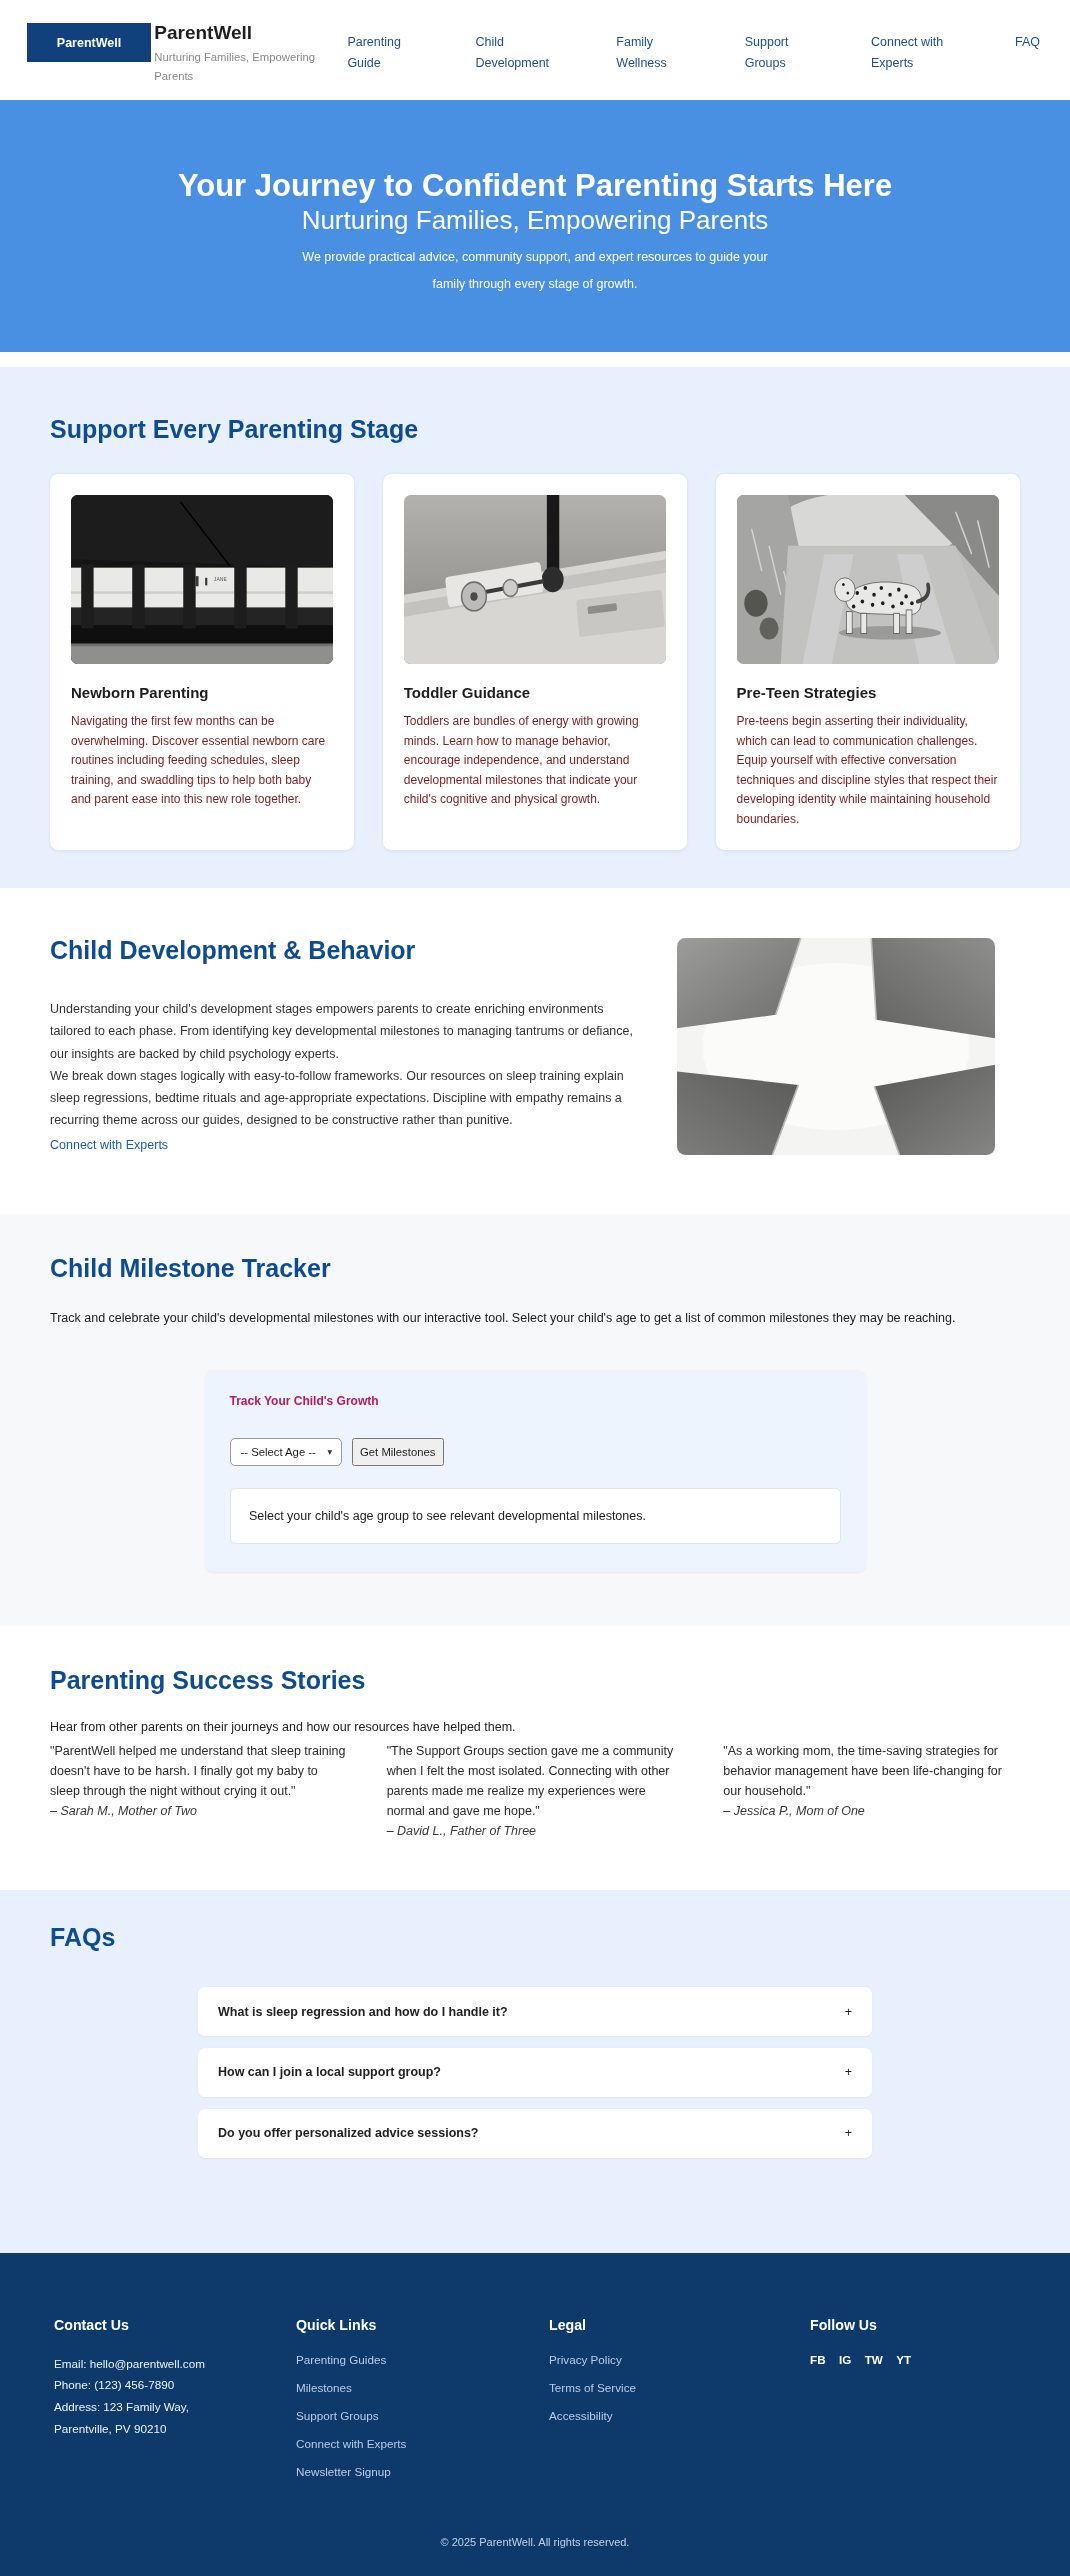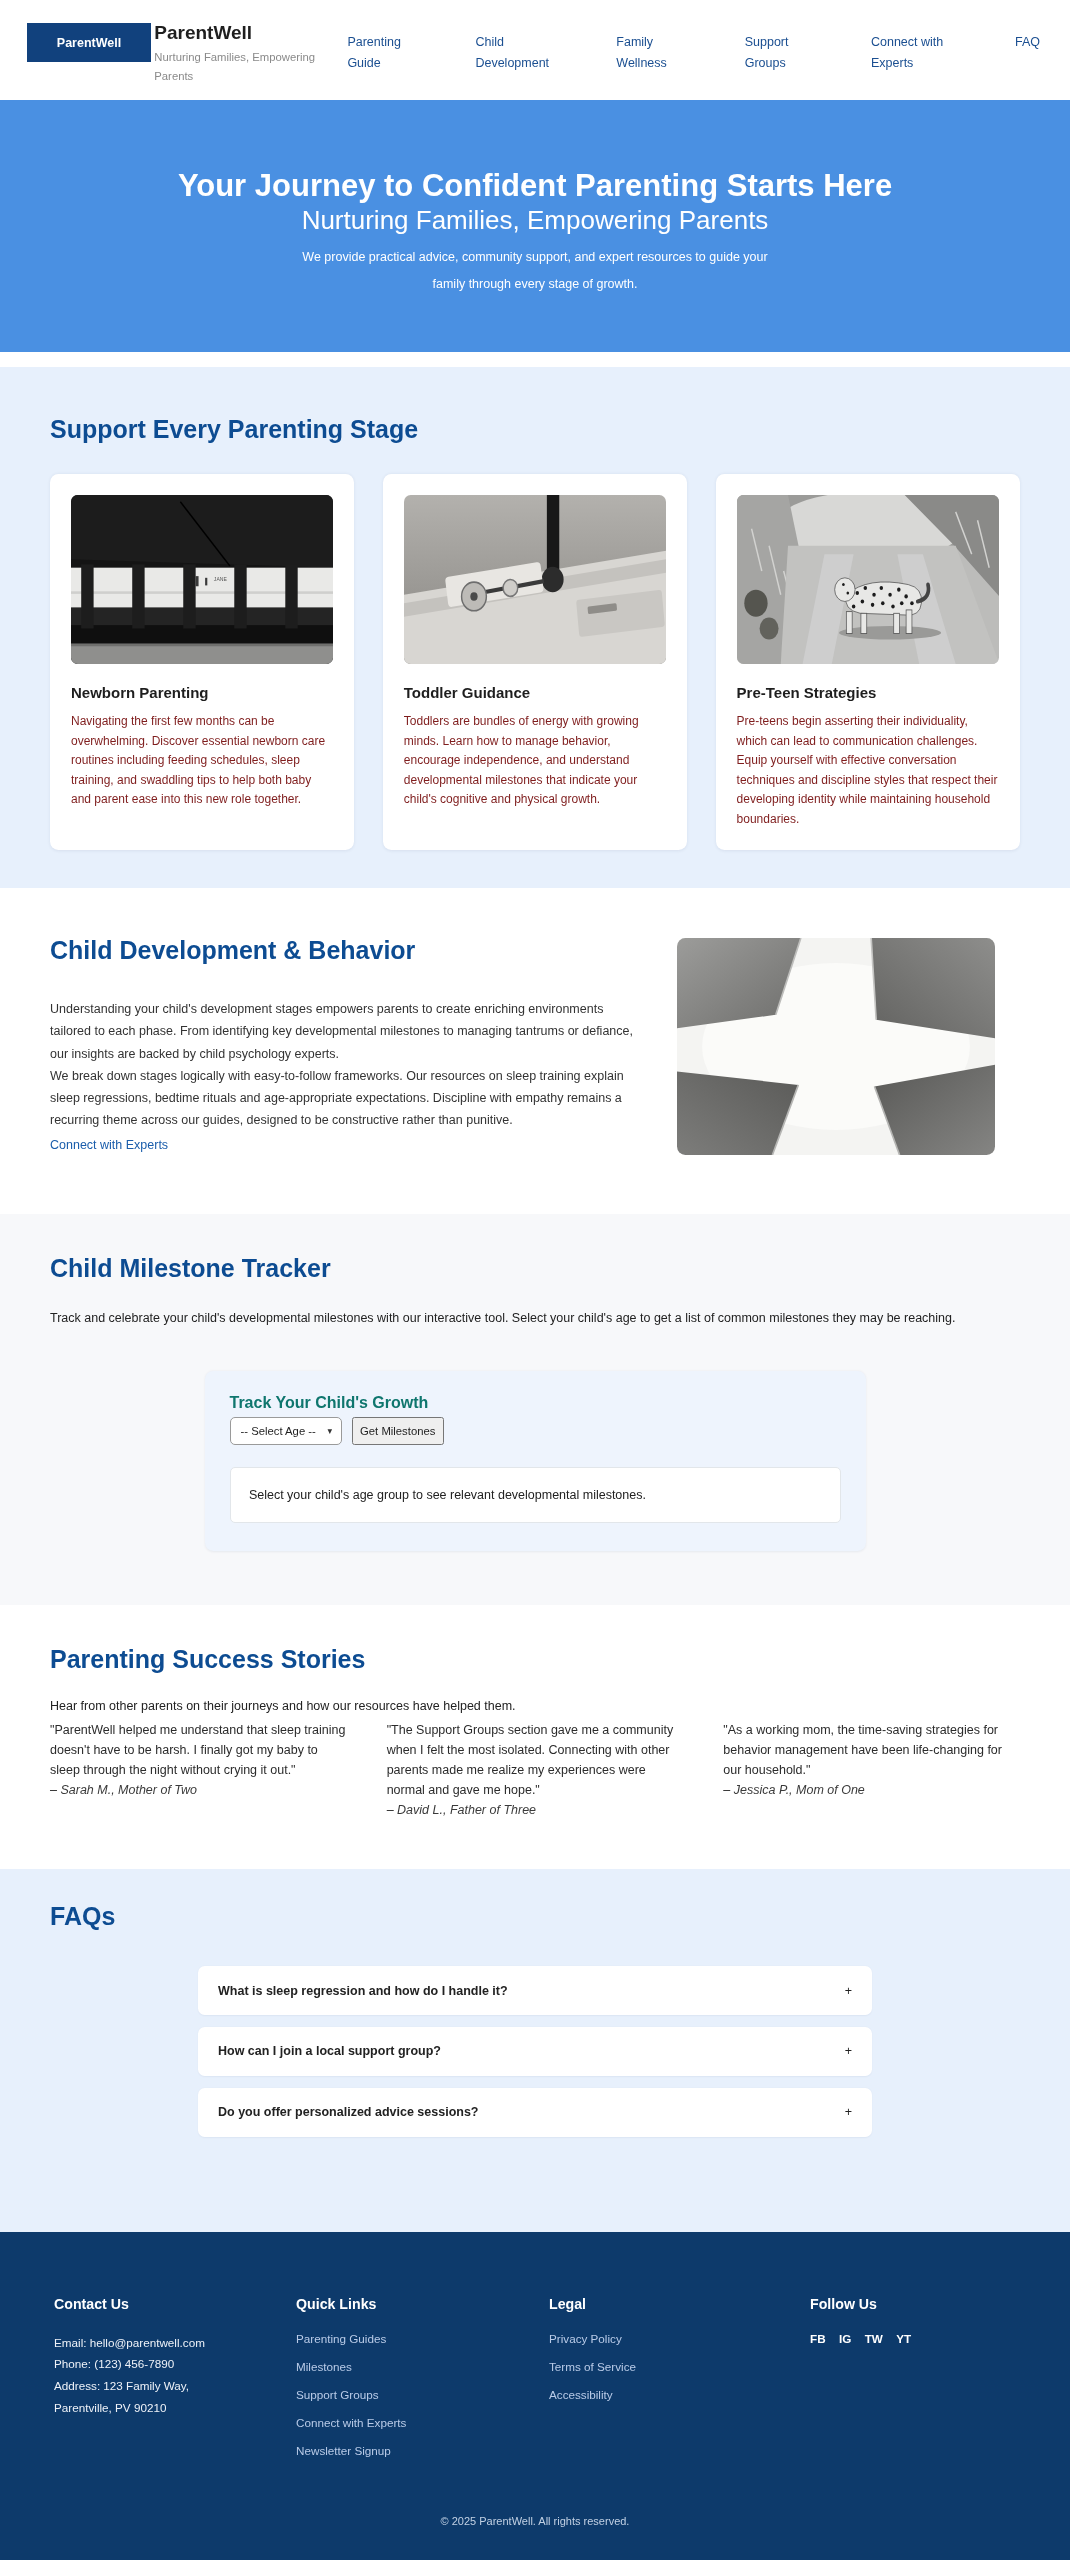--- a/index.html
+++ b/index.html
@@ -44,22 +44,22 @@
   .dev-text p { font-size:12.5px; color:#333; line-height:1.78; }
   .dev-link { color:#1a5dab; font-size:12.5px; text-decoration:none; display:inline-block; margin-top:6.7px; }
   .dev-img { width:318px; height:217px; border-radius:8.4px; overflow:hidden; flex:0 0 auto; margin-top:1.7px; }
   .dev-img svg { width:100%; height:100%; display:block; }
 
   
   .milestones { background:#f7f8fa; padding:40px 0 54px; }
   .milestones .intro { font-size:12.5px; color:#222; line-height:1.95; margin-top:23.4px; max-width:962px; }
   .tracker { background:#eef4fd; border-radius:8.4px; box-shadow:0 0.8px 2.5px rgba(20,40,80,.07);
              width:661px; margin:40px auto 0; padding:23.4px 25px 28.4px; }
-  .tracker h4 { color:#0f766e; font-size:16px; font-weight:bold; }
-  .tracker-row { display:flex; gap:10px; margin-top:5px; align-items:center; }
+  .tracker h4 { color:#be185d; font-size:12px; font-weight:bold; }
+  .tracker-row { display:flex; gap:10px; margin-top:30px; align-items:center; }
   .fake-select { background:#fff; border:0.8px solid #9a9a9a; border-radius:5px; height:28px; padding:0 8.4px 0 10px;
                  font-size:11.3px; color:#1e1e1e; display:flex; align-items:center; gap:11.7px; cursor:pointer; }
   .fake-select .chev { font-size:9.2px; color:#333; }
   .btn { background:#efefef; border:0.8px solid #767676; border-radius:2.5px; height:28px; padding:0 7.5px;
          font-size:11.3px; color:#1e1e1e; font-family:inherit; cursor:pointer; }
   .result-box { background:#fff; border:0.8px solid #e2e6ea; border-radius:5px; margin-top:22px; padding:20px 18.4px; font-size:12.5px; color:#222; }
 
   
   .stories { background:#fff; padding:40px 0 52px; }
   .stories .intro { font-size:12.5px; color:#222; margin-top:25px; }

